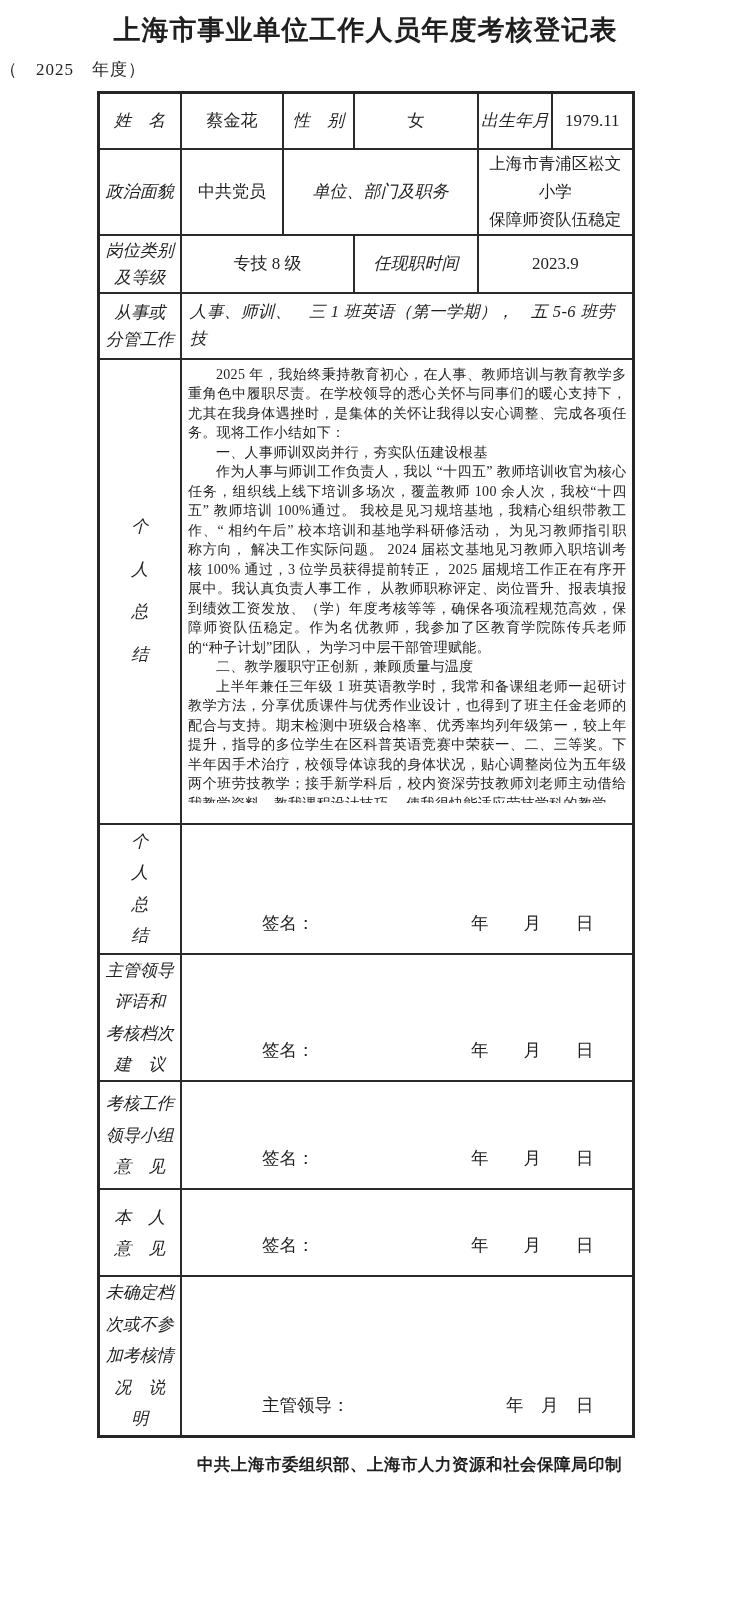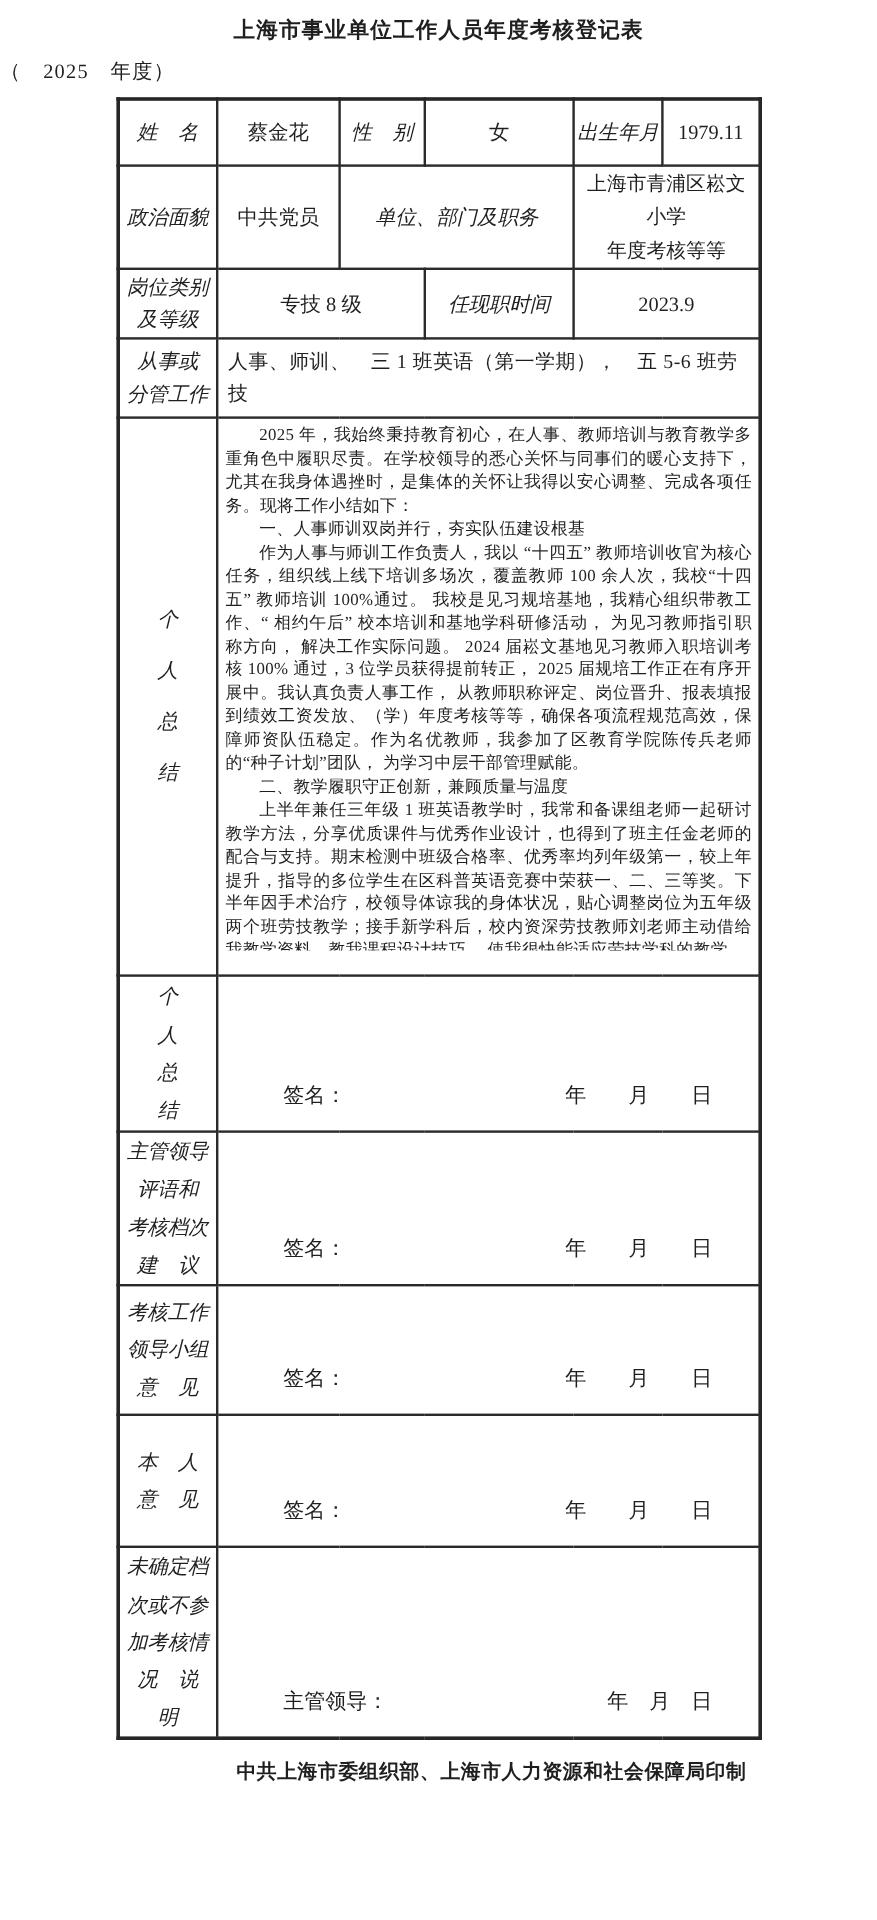--- a/index.html
+++ b/index.html
@@ -1,50 +1,50 @@
 <!DOCTYPE html>
 <html><head>
 <meta charset="utf-8">
 <style>
   html,body{margin:0;padding:0;}
   body{
     width:731px;height:1600px;background:#ffffff;overflow:hidden;
     font-family:"Liberation Serif","DejaVu Serif",serif;color:#1f1f1f;
   }
   .title{
-    text-align:center;font-size:18px;font-weight:bold;line-height:1.15;
+    text-align:center;font-size:27px;font-weight:bold;line-height:1.15;
     margin:15px 0 0 0;letter-spacing:1px;
   }
   .subtitle{text-align:left;font-size:17px;margin-top:12px;letter-spacing:1px;}
   table.form{
     border-collapse:collapse;table-layout:fixed;width:535px;margin:10px auto 0 auto;
     border:3px solid #262626;
   }
   td{
     border:2px solid #2a2a2a;text-align:center;vertical-align:middle;
     font-size:17px;padding:0;line-height:1.6;white-space:pre-line;
     overflow:hidden;
   }
   td.lbl{font-size:17px;font-style:italic;}
   td.unitval{line-height:1.7;font-size:16.5px;}
-  td.duty{text-align:left;padding:0 4px 0 8px;font-size:16.5px;white-space:pre-line;letter-spacing:0.5px;}
+  td.duty{text-align:left;padding:0 4px 0 8px;font-size:16.5px;white-space:pre-line;letter-spacing:0.5px;font-style:italic;}
   td.vlabel{line-height:2.5;}
   td.vlabel2{line-height:1.85;}
   td.seclabel{line-height:1.85;}
   td.summary{vertical-align:top;text-align:justify;white-space:normal;padding:5px 5px 20px 6px;}
   .summary-box{height:438px;overflow:hidden;font-size:14px;line-height:19.5px;letter-spacing:0.3px;}
   .summary-box p{margin:0;text-indent:2em;text-align:justify;}
   td.sig{vertical-align:bottom;white-space:normal;}
   .sigline{
     display:flex;justify-content:space-between;align-items:baseline;
-    padding:0 38px 16px 54px;font-size:17.5px;
+    padding:0 38px 16px 54px;font-size:17.5px;margin-left:26px;
   }
   tr.r1{height:56px} tr.r2{height:86px} tr.r3{height:58px} tr.r4{height:66px}
   tr.r5{height:449px} tr.r6{height:130px} tr.r7{height:125px} tr.r8{height:108px}
-  tr.r9{height:106px} tr.r10{height:110px} tr.r11{height:138px}
+  tr.r9{height:106px} tr.r10{height:87px} tr.r11{height:138px}
   .imprint{
     text-align:center;font-family:"Liberation Sans","DejaVu Sans",sans-serif;
     font-weight:bold;font-size:16.5px;margin-top:16px;position:relative;left:44px;
     letter-spacing:0.5px;
   }
 </style>
 </head>
 <body>
 
 <div>
@@ -70,21 +70,21 @@
       <td class="lbl">出生年月</td>
       <td>1979.11</td>
     </tr>
 
     <tr class="r2">
       <td class="lbl">政治面貌</td>
       <td>中共党员</td>
       <td colspan="2" class="lbl">单位、部门及职务</td>
       <td colspan="2" class="unitval">上海市青浦区崧文
 小学
-年度考核等等</td>
+保障师资队伍稳定</td>
     </tr>
 
     <tr class="r3">
       <td class="lbl">岗位类别
 及等级</td>
       <td colspan="2">专技 8 级</td>
       <td class="lbl">任现职时间</td>
       <td colspan="2">2023.9</td>
     </tr>
 

